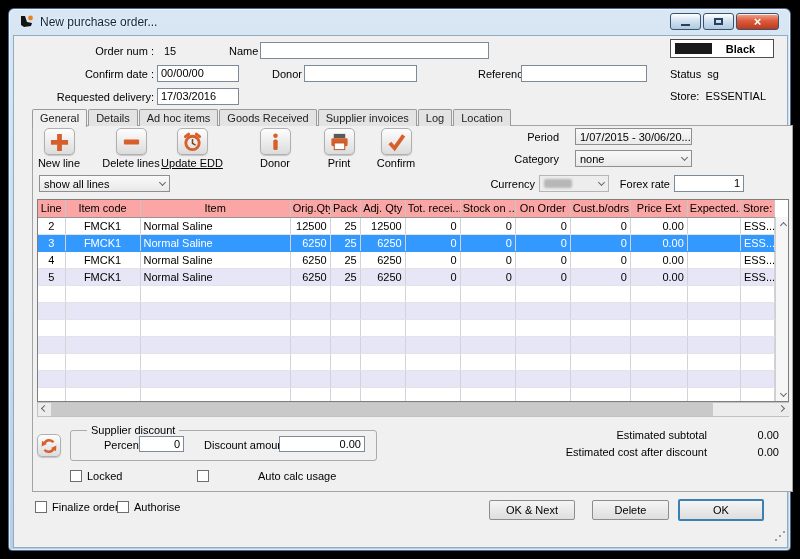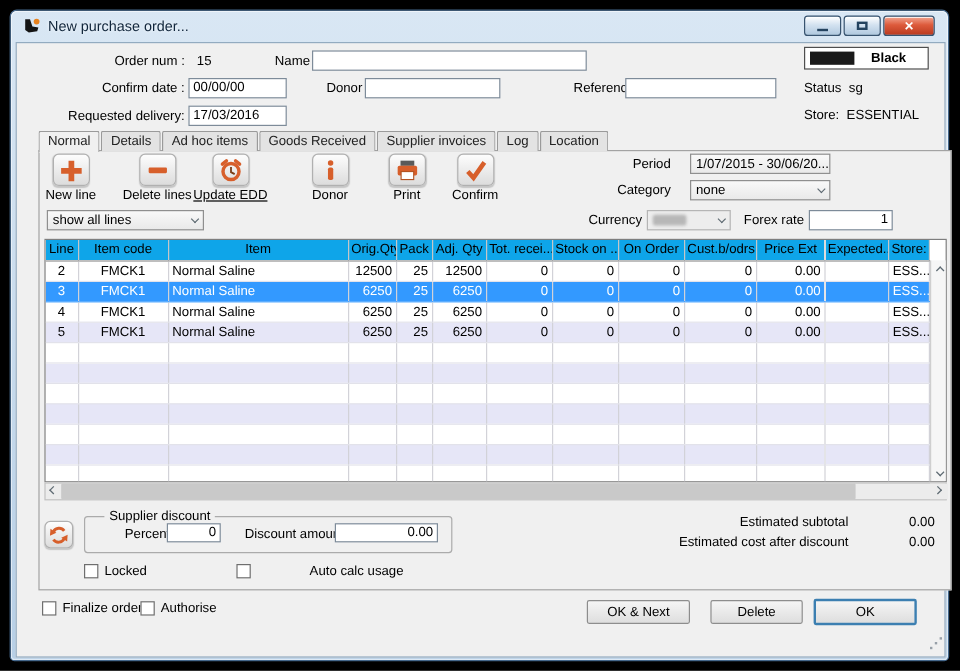--- a/index.html
+++ b/index.html
@@ -53,21 +53,21 @@
     background:linear-gradient(#fdfdfd,#dcdcdc); display:flex; align-items:center; justify-content:center;
     box-shadow:0 1px 1px rgba(0,0,0,.18); }
   .tool-label { font-size:11px; margin-top:2px; }
 
   .sq-btn { position:absolute; width:24px; height:23px; border:1px solid #b0b0b0; border-radius:5px;
     background:linear-gradient(#fdfdfd,#dcdcdc); display:flex; align-items:center; justify-content:center;
     box-shadow:0 1px 1px rgba(0,0,0,.18); }
 
   .table-area { position:absolute; left:23px; top:163px; width:752px; height:203px; border:1px solid #7e7e7e; background:#fff; overflow:hidden; }
   table { border-collapse:collapse; table-layout:fixed; width:737px; font-size:11px; }
-  th { font-weight:normal; height:17px; border-right:1px solid #c6c6c6; border-bottom:1px solid #949494; text-align:center; background:#0ea5e9; padding:0 2px; overflow:hidden; white-space:nowrap; }
+  th { font-weight:normal; height:17px; border-right:1px solid #c6c6c6; border-bottom:1px solid #949494; text-align:center; background:#fca5a5; padding:0 2px; overflow:hidden; white-space:nowrap; }
   td { height:17px; border-right:1px solid #d2d2d8; border-bottom:1px solid #e2e2ea; padding:0 3px; overflow:hidden; white-space:nowrap; }
   tr.lav td { background:#e6e6f7; }
   tr.selected td { background:#3399ff; color:#fff; border-bottom-color:#3399ff; }
 
   .vscroll { position:absolute; left:737px; top:17px; bottom:0; width:15px; background:#f6f6f6; border-left:1px solid #cfcfcf; }
   .vscroll .sarrow { position:absolute; left:0; width:14px; height:14px; display:flex; align-items:center; justify-content:center; }
   .hscroll { position:absolute; left:23px; top:366px; width:752px; height:15px; background:#ececec; border:1px solid #c2c2c2; }
   .hscroll .sarrow { position:absolute; top:0; width:13px; height:13px; display:flex; align-items:center; justify-content:center; }
   .hthumb { position:absolute; left:13px; top:0; width:662px; height:13px; background:#c9c9c9; border-radius:1px; }
   .corner { position:absolute; left:737px; top:0; width:15px; height:13px; background:#ececec; }
@@ -128,21 +128,21 @@
       <span>Status</span>&nbsp;&nbsp;<span>sg</span>
     </div>
 
     <div class="txt r" style="left:8px;width:132px;top:55px;">Requested delivery:</div>
     <div class="field" style="left:143px;top:52px;width:82px;">17/03/2016</div>
     <div class="txt" style="left:656px;top:54px;">
       <span>Store:</span>&nbsp;&nbsp;<span>ESSENTIAL</span>
     </div>
 
     <div id="tabs">
-        <div class="tab active">Normal</div>
+        <div class="tab active">General</div>
         <div class="tab">Details</div>
         <div class="tab">Ad hoc items</div>
         <div class="tab">Goods Received</div>
         <div class="tab">Supplier invoices</div>
         <div class="tab">Log</div>
         <div class="tab">Location</div>
       </div>
     <div id="panel"></div>
 
     <div id="toolbar">

